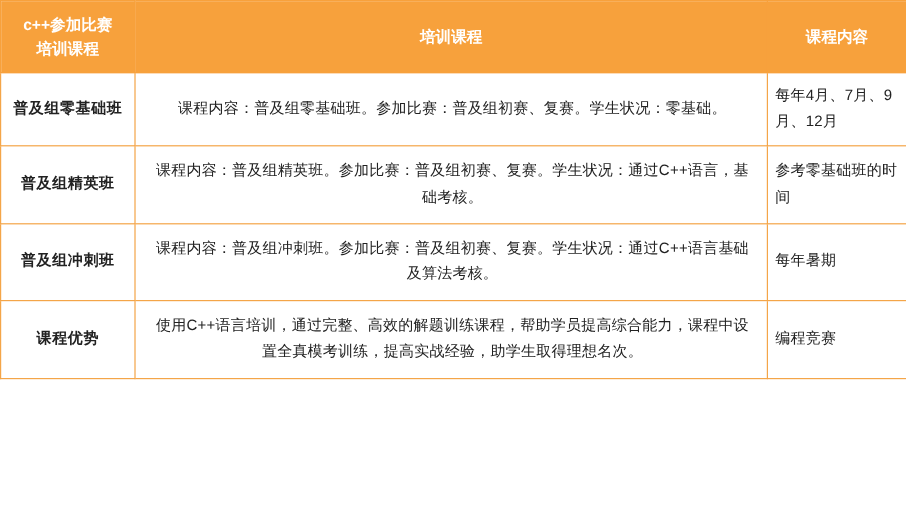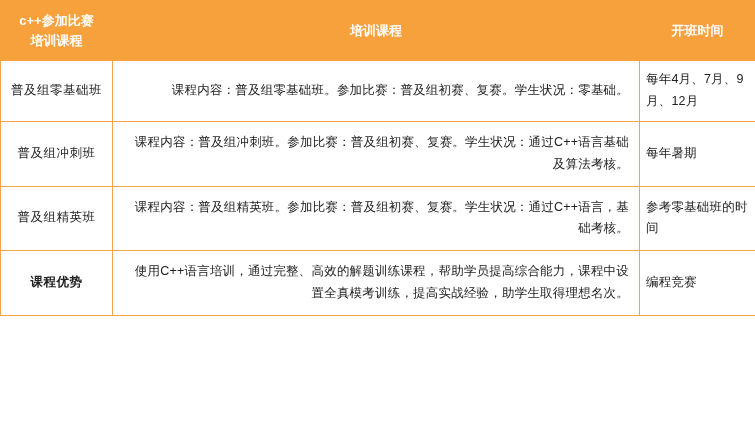--- a/index.html
+++ b/index.html
@@ -35,77 +35,77 @@
     color: #222222;
     line-height: 1.75;
     vertical-align: middle;
   }
   .col-name { width: 112px; }
   .col-detail { width: 527px; }
   .col-time { width: 116px; }
 
   td.cell-name {
     text-align: center;
-    font-weight: normal;
+    font-weight: bold;
     color: #1a1a1a;
     padding: 8px 6px;
     letter-spacing: 0.5px;
   }
   td.cell-detail {
-    text-align: right;
+    text-align: center;
     padding: 10px 10px 10px 12px;
     letter-spacing: 0.2px;
   }
   td.cell-time {
     text-align: left;
     padding: 8px 6px;
     letter-spacing: 0.2px;
   }
   tr.row-advantage td.cell-name {
     font-weight: bold;
   }
   tr.row-advantage td.cell-detail {
-    text-align: right;
+    text-align: center;
     margin-left: 28px;
   }
 </style>
 </head>
 <body>
 
 <table class="course-table">
   <colgroup>
     <col class="col-name">
     <col class="col-detail">
     <col class="col-time">
   </colgroup>
   <thead>
     <tr>
       <th>
         <div>c++参加比赛</div>
         <div>培训课程</div>
       </th>
       <th>培训课程</th>
-      <th>开班时间</th>
+      <th>课程内容</th>
     </tr>
   </thead>
   <tbody>
     <tr class="row-course">
       <td class="cell-name">普及组零基础班</td>
       <td class="cell-detail">课程内容：普及组零基础班。参加比赛：普及组初赛、复赛。学生状况：零基础。</td>
       <td class="cell-time">每年4月、7月、9月、12月</td>
     </tr>
     <tr class="row-course">
+      <td class="cell-name">普及组精英班</td>
+      <td class="cell-detail">课程内容：普及组精英班。参加比赛：普及组初赛、复赛。学生状况：通过C++语言，基础考核。</td>
+      <td class="cell-time">参考零基础班的时间</td>
+    </tr>
+    <tr class="row-course">
       <td class="cell-name">普及组冲刺班</td>
       <td class="cell-detail">课程内容：普及组冲刺班。参加比赛：普及组初赛、复赛。学生状况：通过C++语言基础及算法考核。</td>
       <td class="cell-time">每年暑期</td>
-    </tr>
-    <tr class="row-course">
-      <td class="cell-name">普及组精英班</td>
-      <td class="cell-detail">课程内容：普及组精英班。参加比赛：普及组初赛、复赛。学生状况：通过C++语言，基础考核。</td>
-      <td class="cell-time">参考零基础班的时间</td>
     </tr>
     <tr class="row-advantage">
       <td class="cell-name">课程优势</td>
       <td class="cell-detail">使用C++语言培训，通过完整、高效的解题训练课程，帮助学员提高综合能力，课程中设置全真模考训练，提高实战经验，助学生取得理想名次。</td>
       <td class="cell-time">编程竞赛</td>
     </tr>
   </tbody>
 </table>
 
 </body></html>

